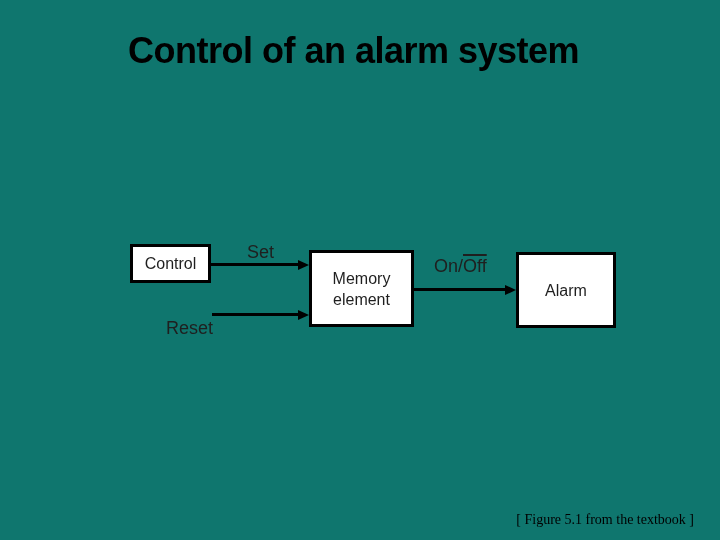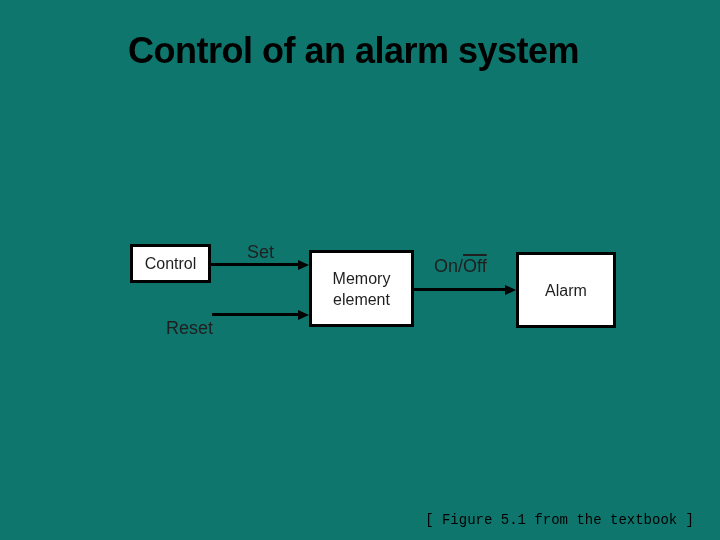--- a/index.html
+++ b/index.html
@@ -82,21 +82,21 @@
     border-bottom: 5px solid transparent;
     border-left: 11px solid #000000;
   }
   .set-arrowhead   { left: 298px; top: 259.5px; }
   .reset-arrowhead { left: 298px; top: 309.5px; }
   .onoff-arrowhead { left: 505px; top: 284.5px; }
   .caption {
     position: absolute;
     right: 26px;
     top: 512px;
-    font-family: Liberation Mono, monospace;
+    font-family: Liberation Serif, serif;
     font-size: 14px;
     color: #000000;
     white-space: nowrap;
   }
 </style>
 </head>
 <body>
 
 <div class="slide">
 

